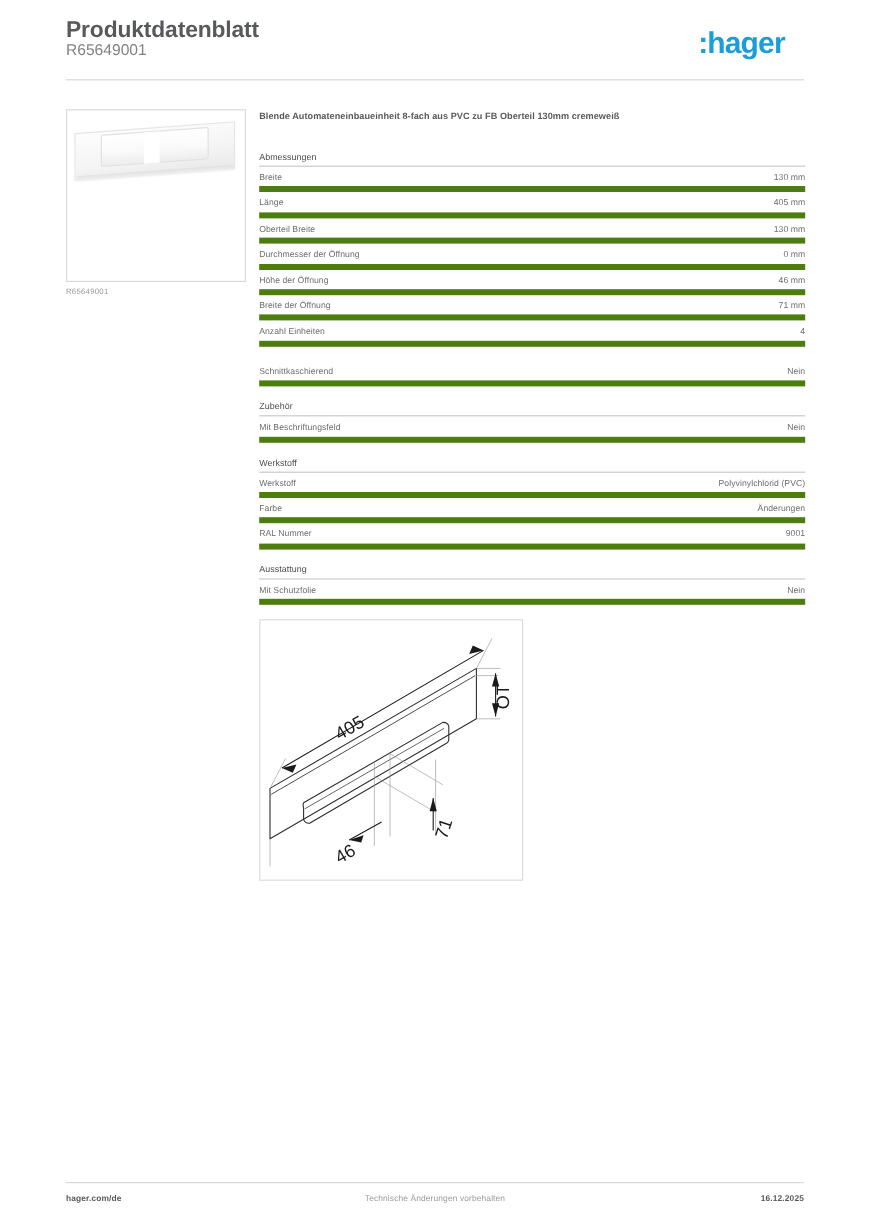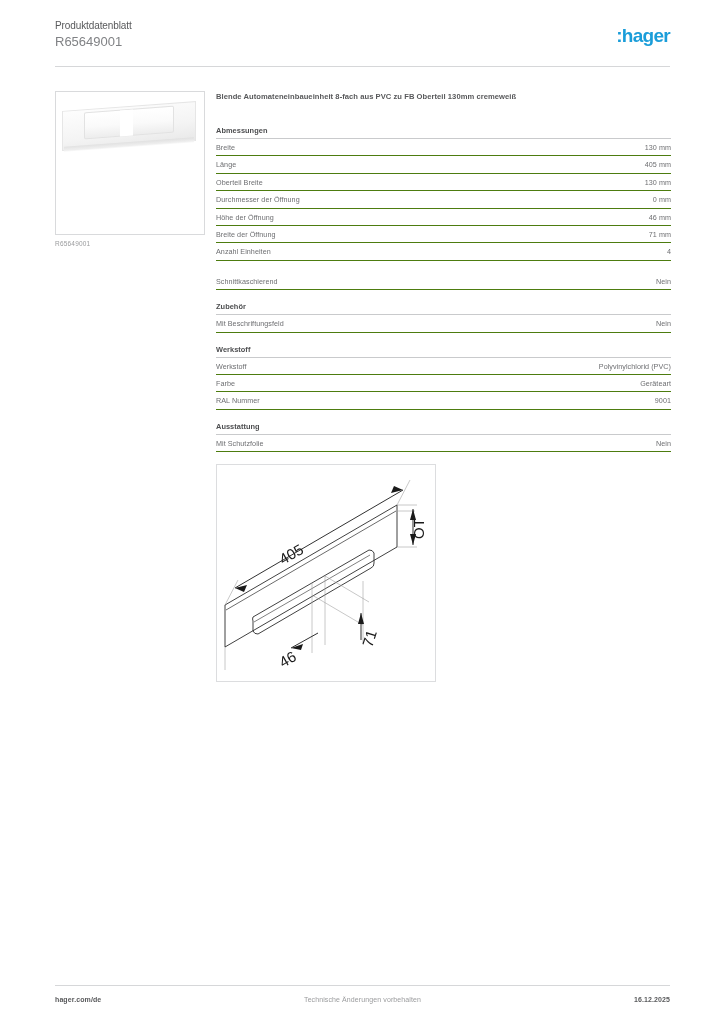--- a/index.html
+++ b/index.html
@@ -25,39 +25,39 @@
 
   
   .header {
     position: absolute;
     left: 55px;
     top: 18px;
     width: 615px;
     height: 48px;
   }
   .doc-title {
-    font-size: 10px;
-    font-weight: normal;
+    font-size: 19px;
+    font-weight: bold;
     color: #58595b;
     letter-spacing: -0.1px;
     line-height: 16px;
     margin: 0;
   }
   .doc-ref {
     font-size: 13px;
     font-weight: normal;
     color: #808285;
     line-height: 16px;
     margin: 0;
   }
   .logo {
     position: absolute;
-    right: 0;
+    right: 16px;
     top: 4px;
-    font-size: 19px;
+    font-size: 25px;
     font-weight: bold;
     color: #1a9dd9;
     letter-spacing: -0.7px;
     line-height: 28px;
   }
   .header-rule {
     position: absolute;
     left: 55px;
     top: 66px;
     width: 615px;
@@ -150,34 +150,34 @@
     font-weight: bold;
     color: #58595b;
     letter-spacing: .05px;
     margin: 0 0 20px 0;
   }
 
   
   .spec-group { margin-bottom: 12px; }
   .group-head {
     font-size: 7.4px;
-    font-weight: bold;
+    font-weight: normal;
     color: #4d4e50;
     padding-bottom: 3px;
     border-bottom: 1px solid #c9cacc;
     letter-spacing: .05px;
   }
   .spec-row {
     display: flex;
     justify-content: space-between;
     align-items: baseline;
     font-size: 7.2px;
     color: #6d6e71;
     padding: 4.1px 0 3.3px 0;
-    border-bottom: 1px solid #4d7c0f;
+    border-bottom: 5px solid #4d7c0f;
     letter-spacing: .05px;
   }
   .spec-label { white-space: nowrap; }
   .spec-value { white-space: nowrap; text-align: right; }
 
   
   .draw-title {
     font-size: 7.6px;
     font-weight: bold;
     color: #58595b;
@@ -305,21 +305,21 @@
           </div>
         </div>
         <div class="spec-group">
           <div class="group-head">Werkstoff</div>
           <div class="spec-row">
             <span class="spec-label">Werkstoff</span>
             <span class="spec-value">Polyvinylchlorid (PVC)</span>
           </div>
           <div class="spec-row">
             <span class="spec-label">Farbe</span>
-            <span class="spec-value">Geräteart</span>
+            <span class="spec-value">Änderungen</span>
           </div>
           <div class="spec-row">
             <span class="spec-label">RAL Nummer</span>
             <span class="spec-value">9001</span>
           </div>
         </div>
         <div class="spec-group">
           <div class="group-head">Ausstattung</div>
           <div class="spec-row">
             <span class="spec-label">Mit Schutzfolie</span>

